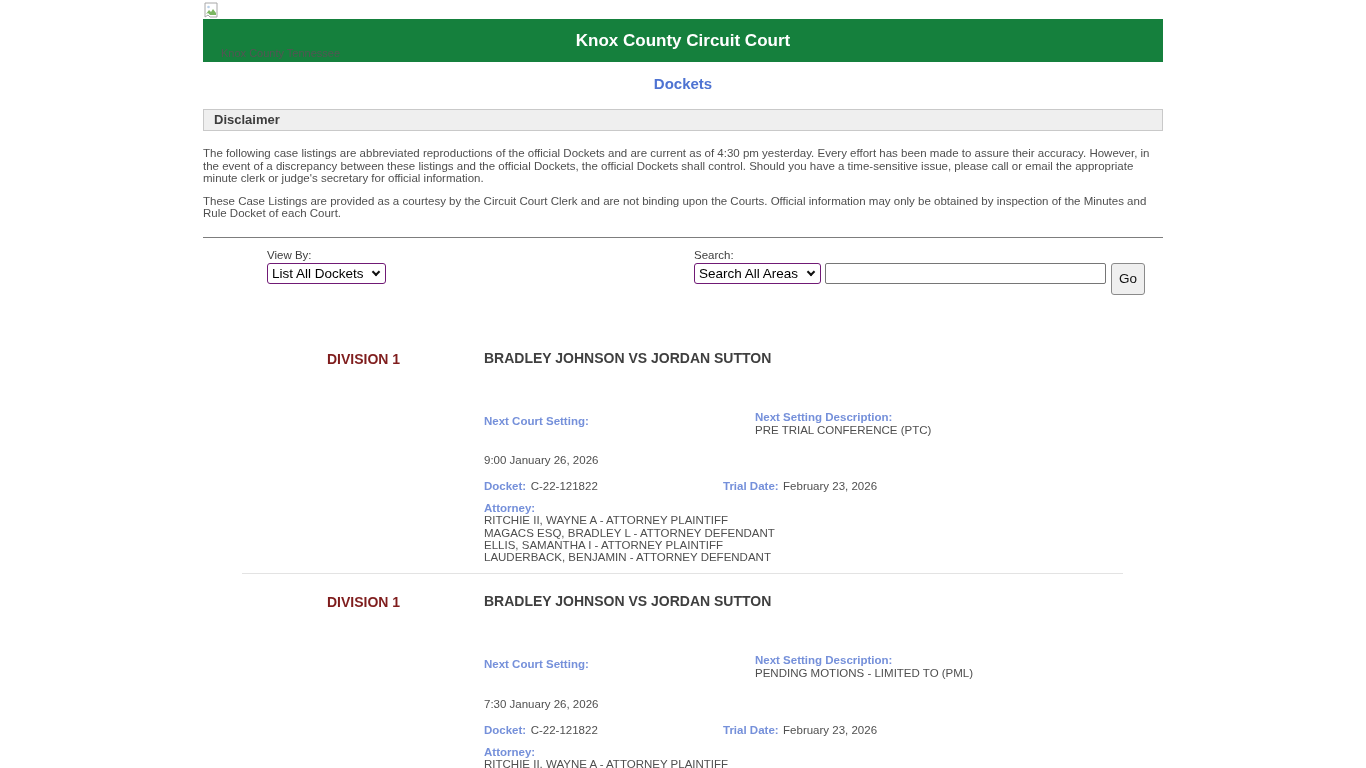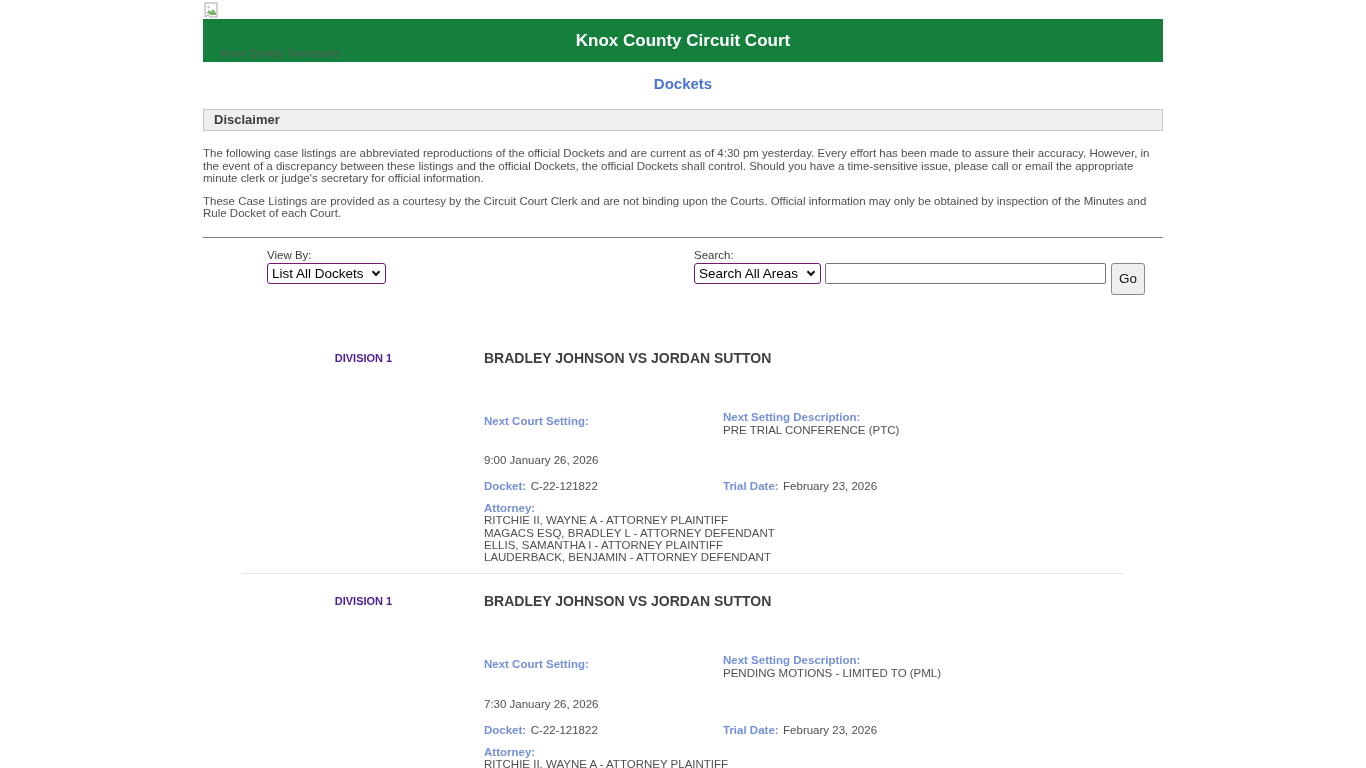--- a/index.html
+++ b/index.html
@@ -46,31 +46,31 @@
            border-radius:2px; font-family:"Liberation Sans", sans-serif; font-size:13px;
            padding:0 4px; }
   .go-btn { margin-left:5px; height:32px; min-width:34px; background:#efefef;
            border:1px solid #8a8a8a; border-radius:3px; font-family:"Liberation Sans", sans-serif;
            font-size:13.5px; color:#111; padding:0 7px; cursor:pointer; }
 
   
   .entries { margin-top:63px; }
   .entry { display:flex; }
   .division-col { width:281px; padding-left:40px; text-align:center; flex:none; }
-  .division-link { font-size:11px; font-weight:bold; color:#4c1d95; padding-top:3px;
+  .division-link { font-size:14px; font-weight:bold; color:#7f1d1d; padding-top:3px;
                    display:inline-block; }
   .case-col { flex:1; }
   .case-title { font-size:14px; font-weight:bold; color:#3f3f3f; padding-top:2px; }
 
   .field-label { font-size:11.5px; font-weight:bold; color:#7590da; }
   .field-value { font-size:11.5px; color:#4f4f4f; }
   .two-col { display:flex; }
   .col-a { width:239px; flex:none; }
   .col-b { flex:1; }
-  .row-labels { margin-top:45px; }
+  .row-labels { margin-top:45px;gap:32px; }
   .desc-value { margin-top:1px; line-height:12.3px; }
   .time-row { margin-top:14px; }
   .docket-row { margin-top:8px; }
   .attorney-block { margin-top:8px; }
   .attorney-lines { line-height:12.3px; }
 
   .entry-divider { border:none; border-top:1px solid #e3e3e3; height:0;
                    margin:10px 40px 0 39px; }
   .entry + .entry, .entry-divider + .entry { margin-top:17px; }
 </style>

